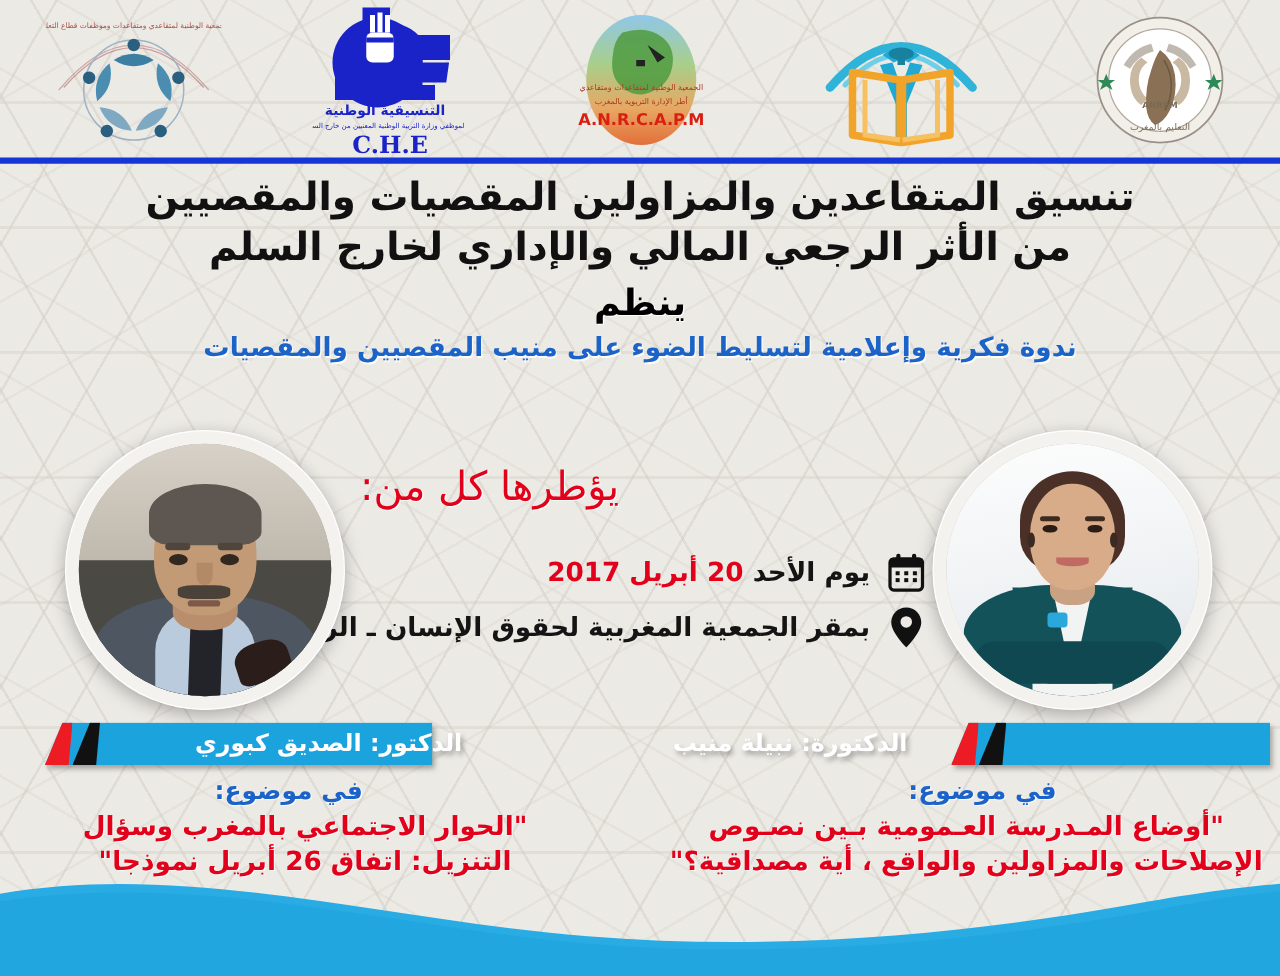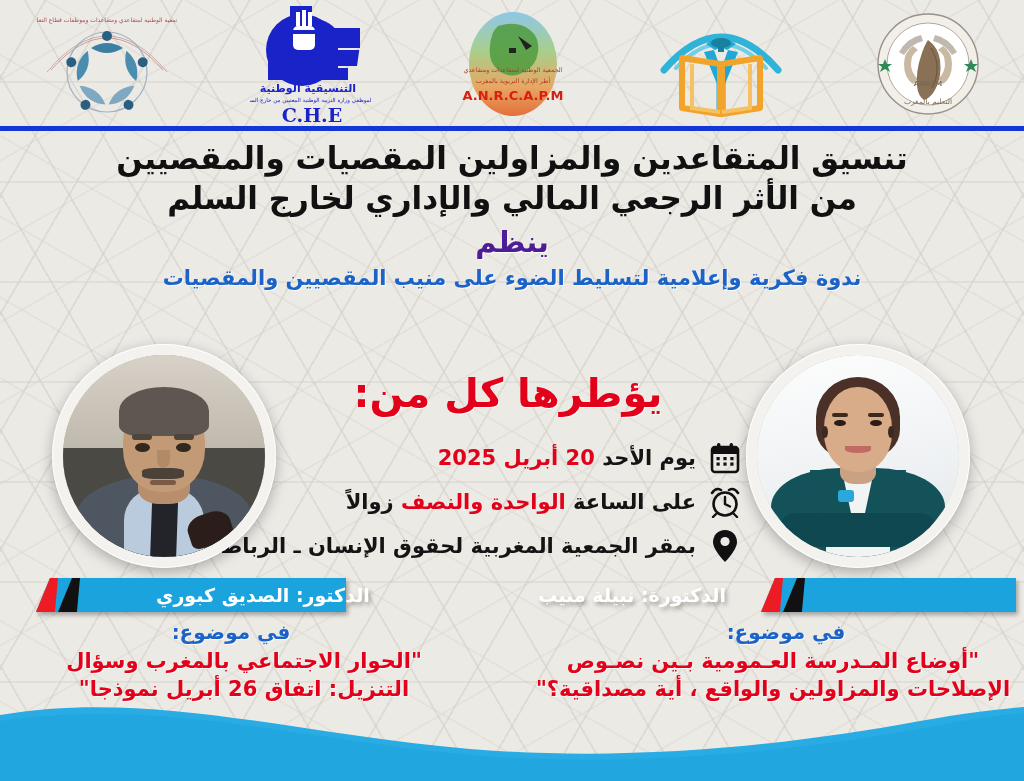--- a/index.html
+++ b/index.html
@@ -51,21 +51,21 @@
     position:absolute;top:138px;left:0;width:1024px;
     text-align:center;z-index:6;
   }
   .title-line{
     font-family:"DejaVu Sans","Liberation Sans",sans-serif;
     font-weight:bold;font-size:31px;line-height:1.30;
     color:#111111;letter-spacing:-.3px;
   }
   .yanzim{
     margin-top:6px;
-    font-size:29px;font-weight:bold;color:#4c1d95;
+    font-size:29px;font-weight:bold;color:#000000;
     text-shadow:1px 1px 0 #ffffff;
   }
   .blue-desc{
     position:absolute;top:262px;left:0;width:1024px;
     text-align:center;z-index:6;
     color:#1b63c8;font-weight:bold;font-size:21px;line-height:1.55;
     text-shadow:1px 1px 0 rgba(255,255,255,.85);
     letter-spacing:-.2px;
   }
   
@@ -120,22 +120,22 @@
   .wm-brow{position:absolute;top:28.5%;width:8%;height:2.2%;background:#3d2a1f;border-radius:3px;}
   .wm-brow.l{left:37%;}
   .wm-brow.r{left:55%;}
   .wm-mouth{position:absolute;left:43.5%;top:45%;width:13%;height:3.4%;background:#c06a63;border-radius:0 0 50% 50%;}
   .wm-earr{position:absolute;top:35%;width:3%;height:6%;background:#3a2a21;border-radius:50%;}
   .wm-earr.l{left:32%;}
   .wm-earr.r{left:65%;}
   
   .org-by{
     position:absolute;top:370px;left:288px;width:440px;
-    text-align:center;z-index:6;
-    color:#e2001a;font-weight:bold;font-size:40px;
+    text-align:left;z-index:6;
+    color:#e2001a;font-weight:normal;font-size:32px;
     text-shadow:1px 1px 0 rgba(255,255,255,.9);
   }
   .info-list{
     position:absolute;top:440px;left:272px;width:470px;z-index:6;
   }
   .info-row{
     display:flex;align-items:center;justify-content:flex-start;
     gap:12px;margin-bottom:8px;direction:rtl;
   }
   .info-icon{
@@ -392,35 +392,23 @@
           <g fill="#111">
             <rect x="6.5" y="15" width="3.2" height="3.2"></rect>
               <rect x="13.4" y="15" width="3.2" height="3.2"></rect>
               <rect x="20.3" y="15" width="3.2" height="3.2"></rect>
             <rect x="6.5" y="20.5" width="3.2" height="3.2"></rect>
               <rect x="13.4" y="20.5" width="3.2" height="3.2"></rect>
               <rect x="20.3" y="20.5" width="3.2" height="3.2"></rect>
           </g>
         </svg>
       </span>
-      <span class="info-text"><span>يوم الأحد </span><span class="hl">20 أبريل 2025</span><span></span></span>
-    </div>
-
-    <div class="info-row">
-      <span class="info-icon">
-        <svg width="32" height="32" viewBox="0 0 32 32">
-          <circle cx="16" cy="18" r="11.5" fill="none" stroke="#111" stroke-width="2.6"></circle>
-          <path d="M3 7 q4 -6 9 -3" fill="none" stroke="#111" stroke-width="2.6" stroke-linecap="round"></path>
-          <path d="M29 7 q-4 -6 -9 -3" fill="none" stroke="#111" stroke-width="2.6" stroke-linecap="round"></path>
-          <path d="M16 11 L16 18 L21 20.5" fill="none" stroke="#111" stroke-width="2.4" stroke-linecap="round"></path>
-          <path d="M7 28 l-3 3 M25 28 l3 3" stroke="#111" stroke-width="2.4" stroke-linecap="round"></path>
-        </svg>
-      </span>
-      <span class="info-text"><span>على الساعة </span><span class="hl">الواحدة والنصف</span><span> زوالاً</span></span>
-    </div>
+      <span class="info-text"><span>يوم الأحد </span><span class="hl">20 أبريل 2017</span><span></span></span>
+    </div>
+
 
     <div class="info-row">
       <span class="info-icon">
         <svg width="26" height="34" viewBox="0 0 26 34">
           <path d="M13 1 C6 1 1 6.5 1 13 C1 21 13 33 13 33 C13 33 25 21 25 13 C25 6.5 20 1 13 1 Z" fill="#111"></path>
           <circle cx="13" cy="12.5" r="4.6" fill="#edeae5"></circle>
         </svg>
       </span>
       <span class="info-text"><span>بمقر الجمعية المغربية لحقوق الإنسان ـ الرباط</span><span class="hl"></span><span></span></span>
     </div>

